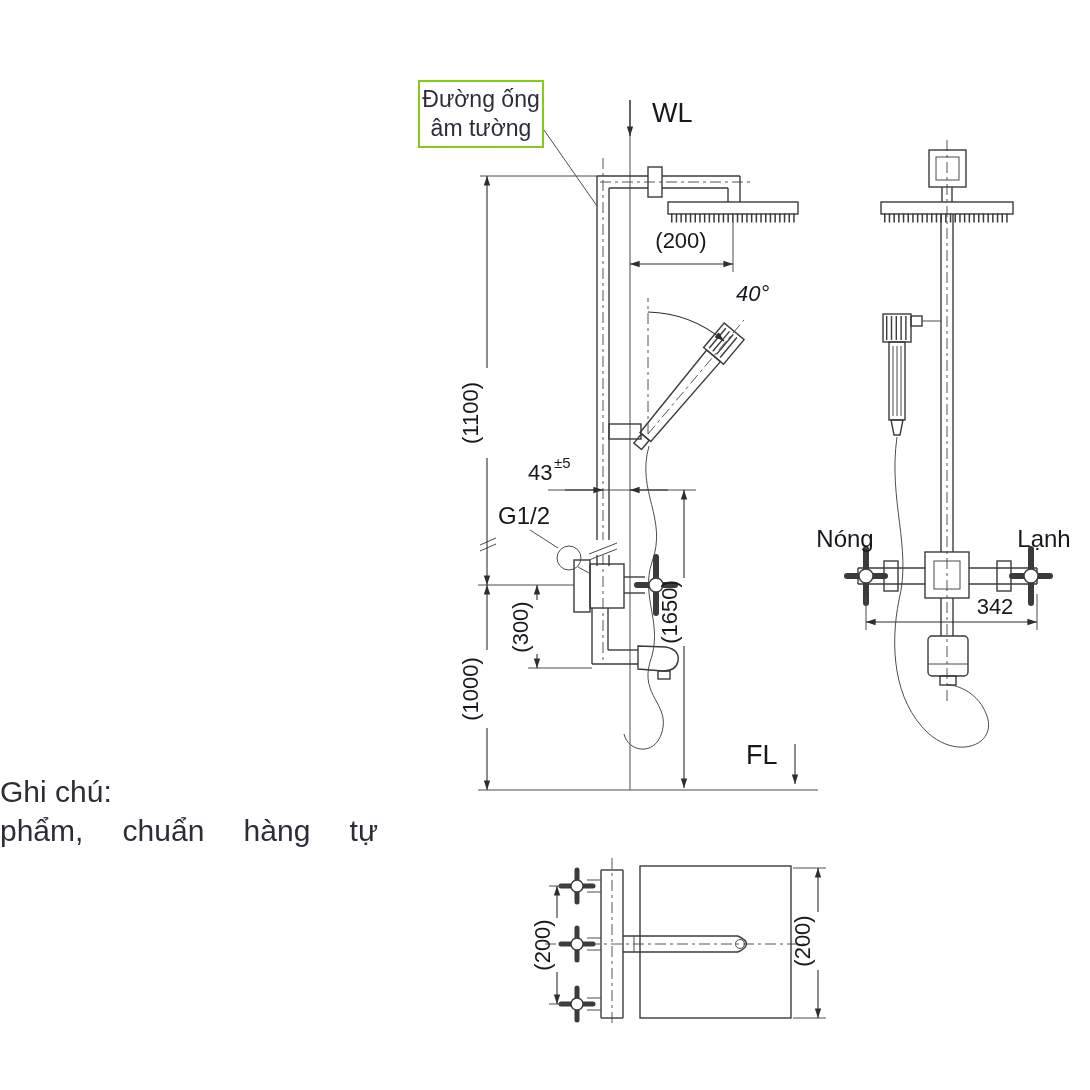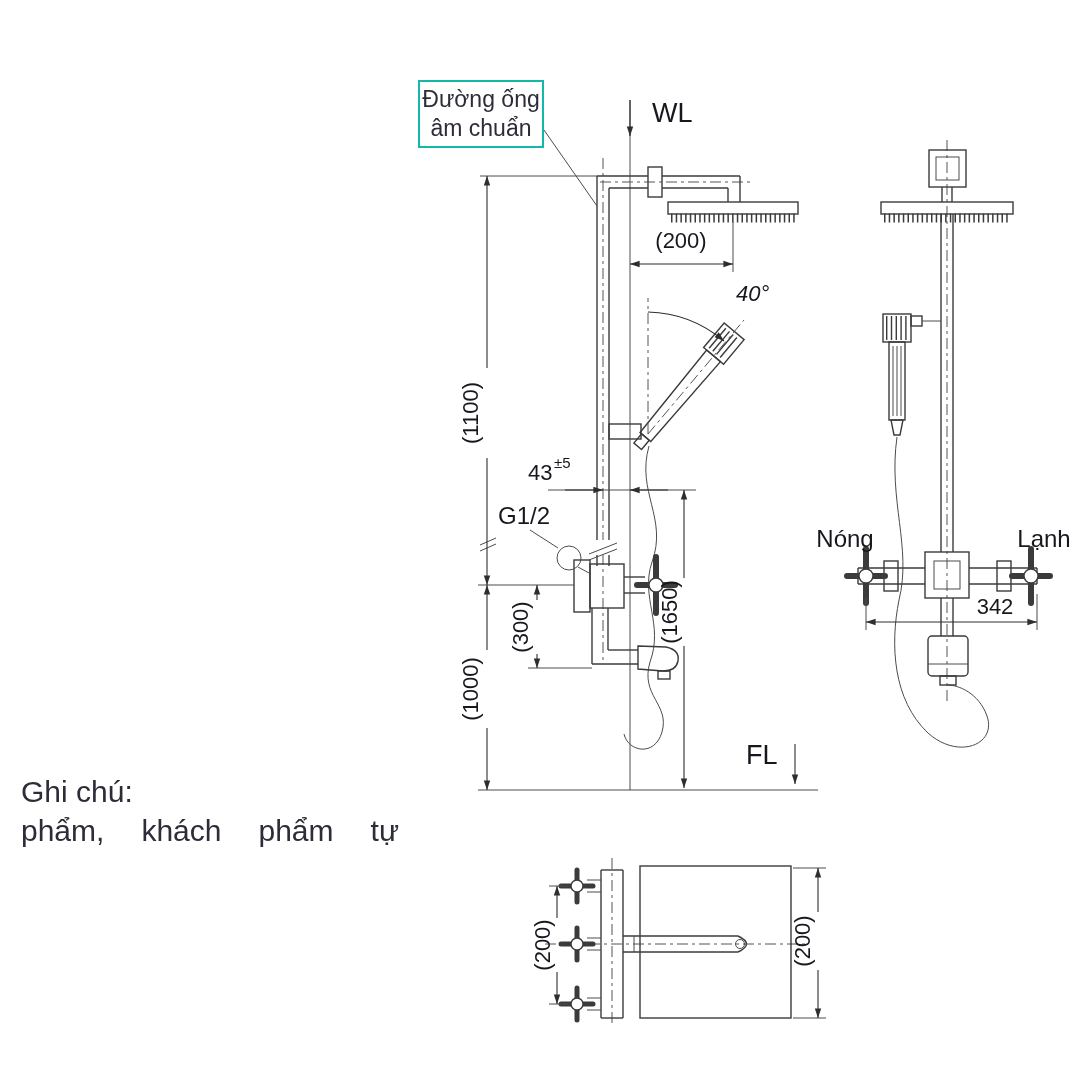--- a/index.html
+++ b/index.html
@@ -20,23 +20,23 @@
   .hub{fill:#fff;stroke:#3b3b3b;stroke-width:1.4;}
 
   
   .t{font-family:"Liberation Sans","DejaVu Sans",sans-serif;font-size:22px;fill:#17171e;}
   .t27{font-size:27px;}
   .t24{font-size:24px;}
   .t15{font-size:15px;}
   .it{font-style:italic;}
 
   
-  .callout{position:absolute;left:418px;top:80px;width:118px;border:2px solid #14b8a6;
+  .callout{position:absolute;left:418px;top:80px;width:118px;border:2px solid #84cc16;
            padding:3px 2px;text-align:center;font-size:23px;line-height:29px;color:#2d2d3a;background:#fff;}
-  .note{position:absolute;left:21px;top:772px;width:378px;font-size:30px;line-height:39px;color:#2d2d3a;}
+  .note{position:absolute;left:0;top:772px;width:378px;font-size:30px;line-height:39px;color:#2d2d3a;}
   .note .jl{text-align:justify;text-align-last:justify;}
 </style>
 </head>
 <body>
 
 <div class="canvas">
 
 <svg width="1090" height="1090" viewBox="0 0 1090 1090">
   <defs>
     <marker id="arw" viewBox="0 0 11 8" refX="10.2" refY="4" markerWidth="11" markerHeight="8" orient="auto-start-reverse" markerUnits="userSpaceOnUse">
@@ -293,21 +293,21 @@
     <text class="t t24" x="1044" y="547" text-anchor="middle">Lạnh</text>
     <text class="t" x="995" y="614" text-anchor="middle">342</text>
 
     <text class="t" transform="translate(550,945) rotate(-90)" text-anchor="middle">(200)</text>
     <text class="t" transform="translate(810,941) rotate(-90)" text-anchor="middle">(200)</text>
   </g>
 </svg>
 
   <div class="callout">
     <div>Đường ống</div>
-    <div>âm chuẩn</div>
+    <div>âm tường</div>
   </div>
 
   <div class="note">
     <div>Ghi chú:</div>
-    <div class="jl">phẩm, khách phẩm tự</div>
+    <div class="jl">phẩm, chuẩn hàng tự</div>
   </div>
 
 </div>
 
 </body></html>

